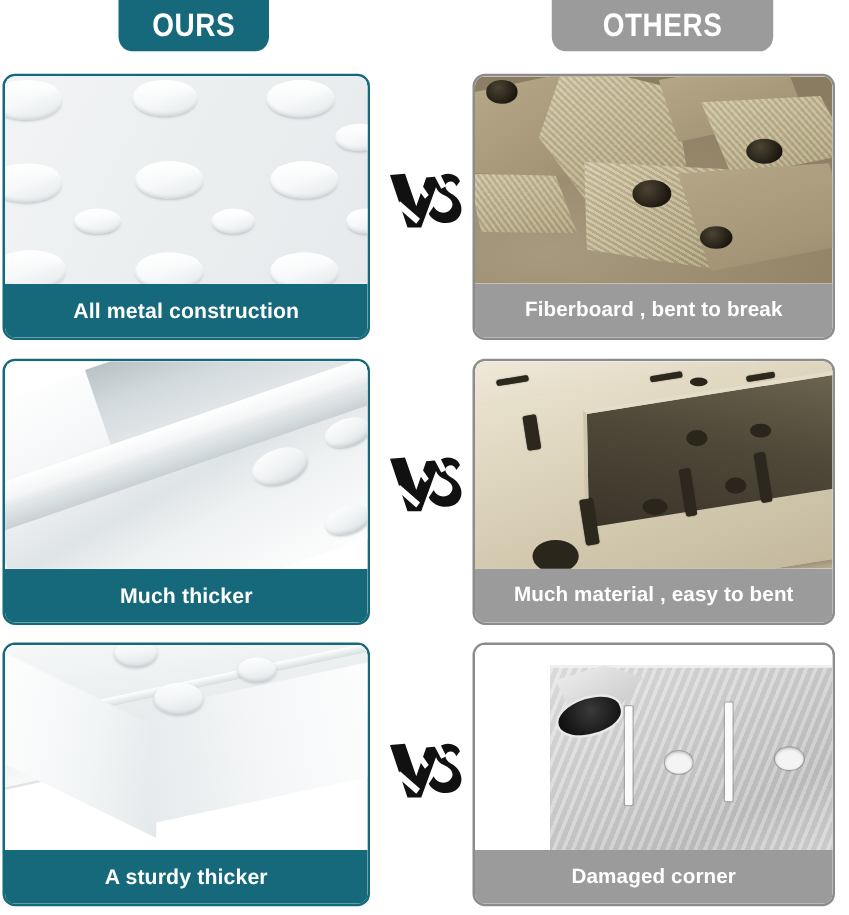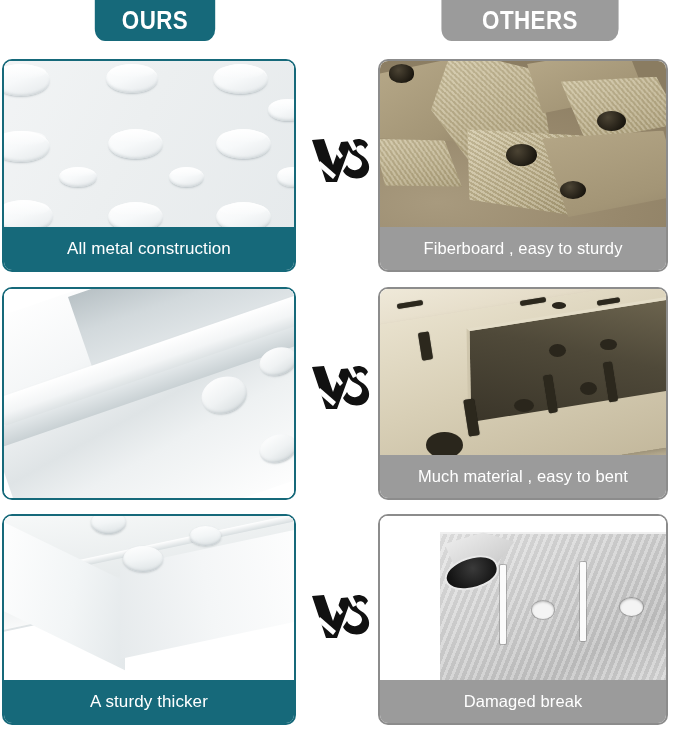--- a/index.html
+++ b/index.html
@@ -40,21 +40,21 @@
 
   .row1 { top:59px;  height:213px; }
   .row2 { top:287px; height:213px; }
   .row3 { top:514px; height:211px; }
 
   .media { flex:1 1 auto; position:relative; overflow:hidden; background:#fff; }
 
   .caption {
     flex:0 0 auto; height:43px;
     display:flex; align-items:center; justify-content:center;
-    color:#ffffff; font-size:17px; font-weight:normal;
+    color:#ffffff; font-size:17px; font-weight:bold;
     letter-spacing:0.1px; text-align:center;
     padding:0 6px; white-space:nowrap;
   }
   .cap-teal { background:#16697a; }
   .cap-gray { background:#9b9b9b; }
   .panel-others .caption { font-size:16.5px; }
 
   
   .vs {
     position:absolute;
@@ -271,35 +271,36 @@
         <div class="shard rough" style="left:62%;top:6%;width:44%;height:46%;transform:rotate(10deg);clip-path:polygon(0 28%,74% 0,100% 54%,28% 100%)"></div>
         <div class="shard rough" style="left:30%;top:36%;width:46%;height:60%;transform:rotate(-8deg);clip-path:polygon(6% 0,92% 22%,76% 100%,0 70%)"></div>
         <div class="shard flat" style="left:56%;top:40%;width:50%;height:56%;transform:rotate(4deg);clip-path:polygon(0 18%,84% 0,100% 68%,22% 100%)"></div>
         <div class="shard rough" style="left:-4%;top:44%;width:34%;height:36%;transform:rotate(16deg);clip-path:polygon(0 30%,70% 0,100% 66%,24% 100%)"></div>
         <div class="fhole" style="left:3%;top:2%;width:9%;height:11%"></div>
         <div class="fhole" style="left:44%;top:50%;width:11%;height:13%"></div>
         <div class="fhole" style="left:76%;top:30%;width:10%;height:12%"></div>
         <div class="fhole" style="left:63%;top:72%;width:9%;height:11%"></div>
       </div>
     </div>
-    <div class="caption cap-gray">Fiberboard , easy to sturdy</div>
+    <div class="caption cap-gray">Fiberboard , bent to break</div>
   </div>
 
   <div class="panel panel-ours row2">
     <div class="media">
       <div class="art-thick">
         <div class="deck"></div>
         <div class="well"></div>
         <div class="rim"></div>
         <div class="lip"></div>
         <div class="hole2" style="left:68%;top:42%;width:16%;height:17%"></div>
         <div class="hole2" style="left:88%;top:28%;width:13%;height:13%"></div>
         <div class="hole2" style="left:88%;top:70%;width:13%;height:13%"></div>
       </div>
     </div>
+    <div class="caption cap-teal">Much thicker</div>
   </div>
 
   <div class="vs vs2">
     <svg width="62" height="48" viewBox="0 0 62 48" aria-hidden="true">
       <path fill="#111" d="M2 5 L14 4 L23 30 L31 7 L42 6 L27 47 L16 47 Z"></path>
       <path fill="#111" d="M58 10 C56 4, 47 2, 42 6 C36 10, 38 18, 45 21 C52 24, 54 29, 50 33 C46 37, 39 35, 37 30 L33 36 C37 44, 50 46, 56 40 C62 34, 59 24, 51 20 C46 17, 45 13, 48 11 C51 9, 54 11, 55 14 Z"></path>
       <path fill="#fff" d="M20 2 L33 21 L30 24 L17 6 Z"></path>
       <path fill="#fff" d="M40 0 L47 14 L43 16 L36 3 Z"></path>
       <path fill="#fff" d="M10 26 L26 40 L23 44 L7 30 Z"></path>
     </svg>
@@ -358,16 +359,16 @@
       <div class="art-dmg">
         <div class="plate"></div>
         <div class="flap"></div>
         <div class="tear"></div>
         <div class="dslot" style="left:42%;top:30%;width:2.2%;height:48%"></div>
         <div class="dslot" style="left:70%;top:28%;width:2.2%;height:48%"></div>
         <div class="dhole" style="left:53%;top:52%;width:8%;height:11%"></div>
         <div class="dhole" style="left:84%;top:50%;width:8%;height:11%"></div>
       </div>
     </div>
-    <div class="caption cap-gray">Damaged break</div>
+    <div class="caption cap-gray">Damaged corner</div>
   </div>
 
 </div>
 
 </body></html>

